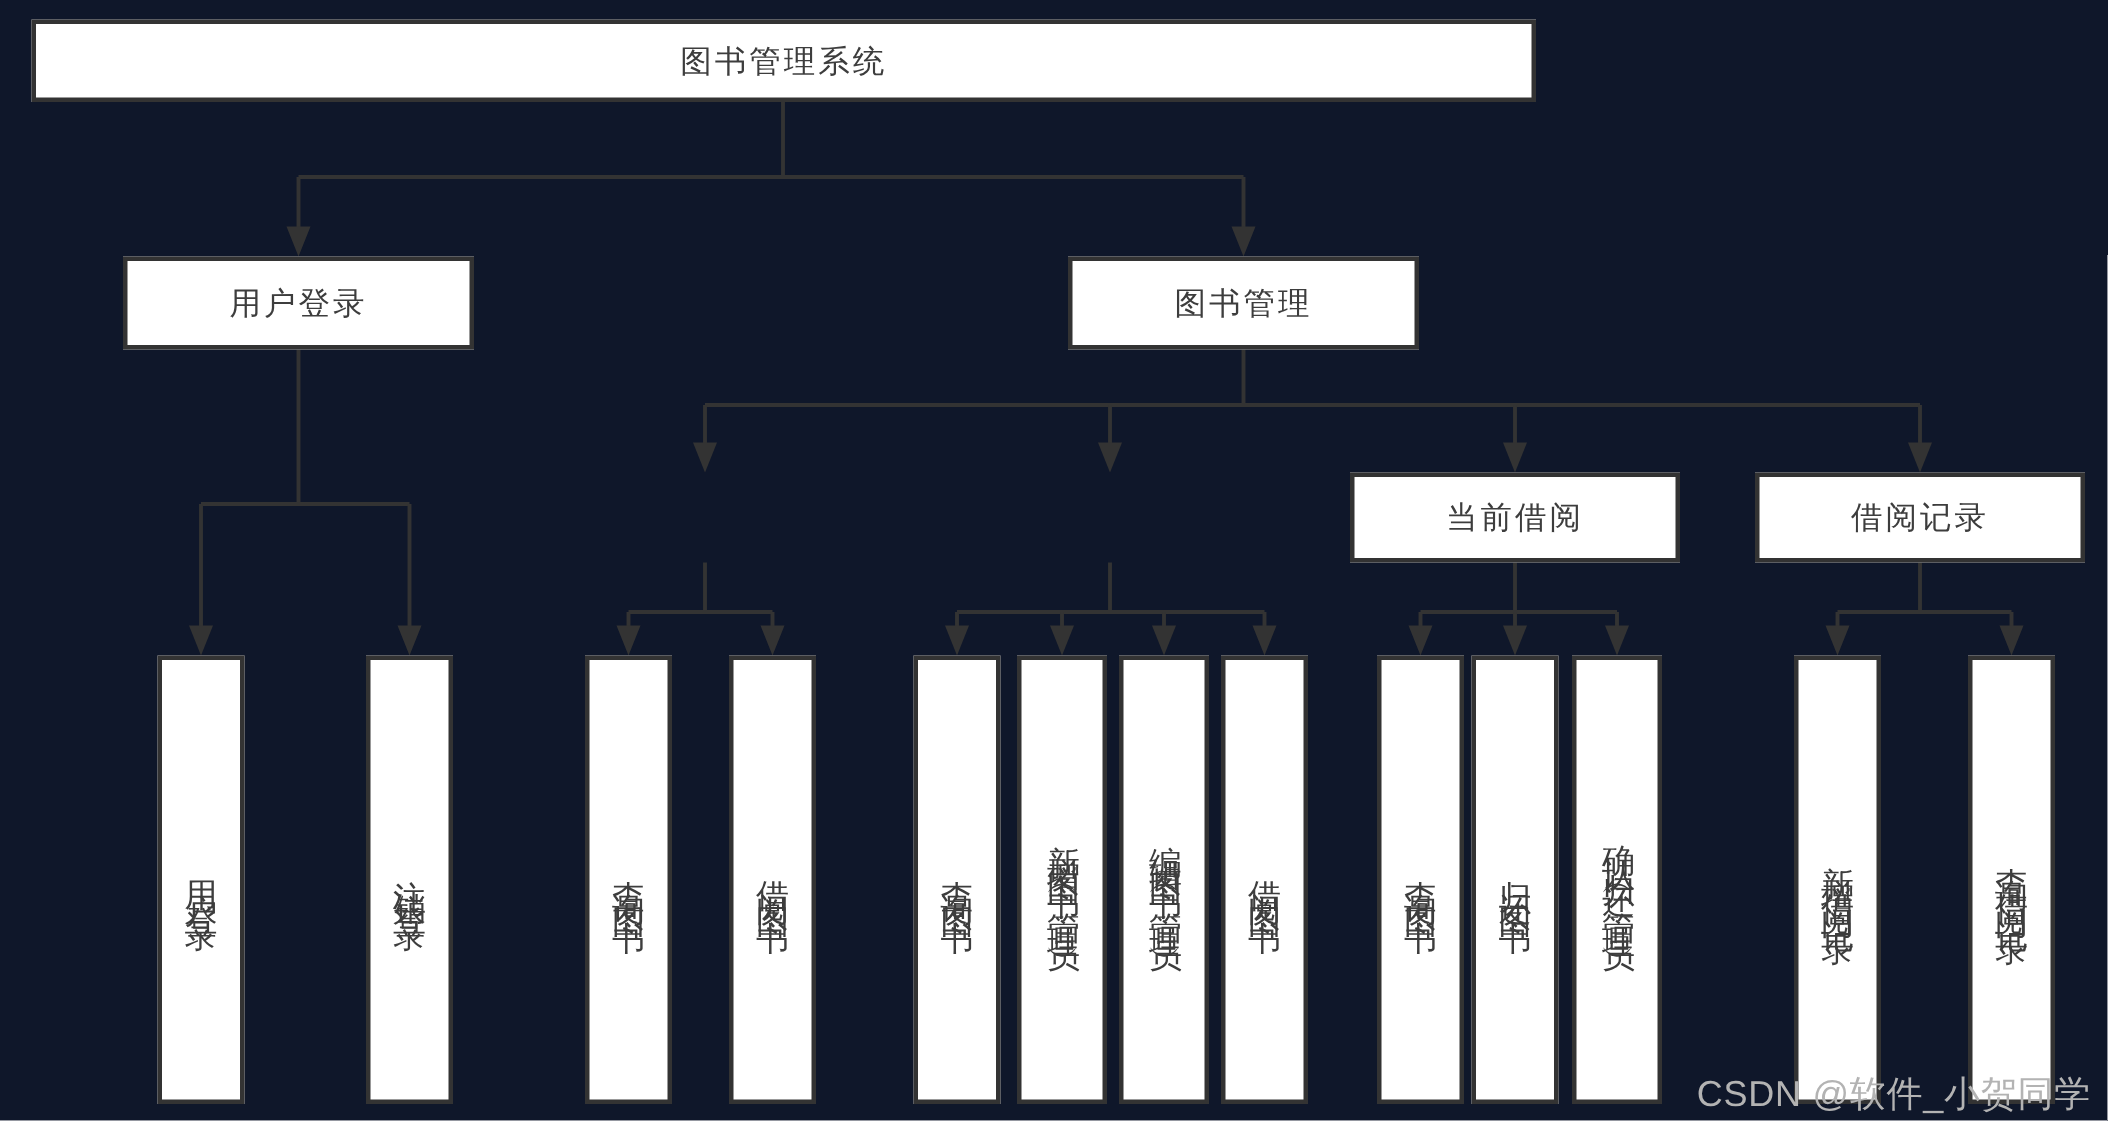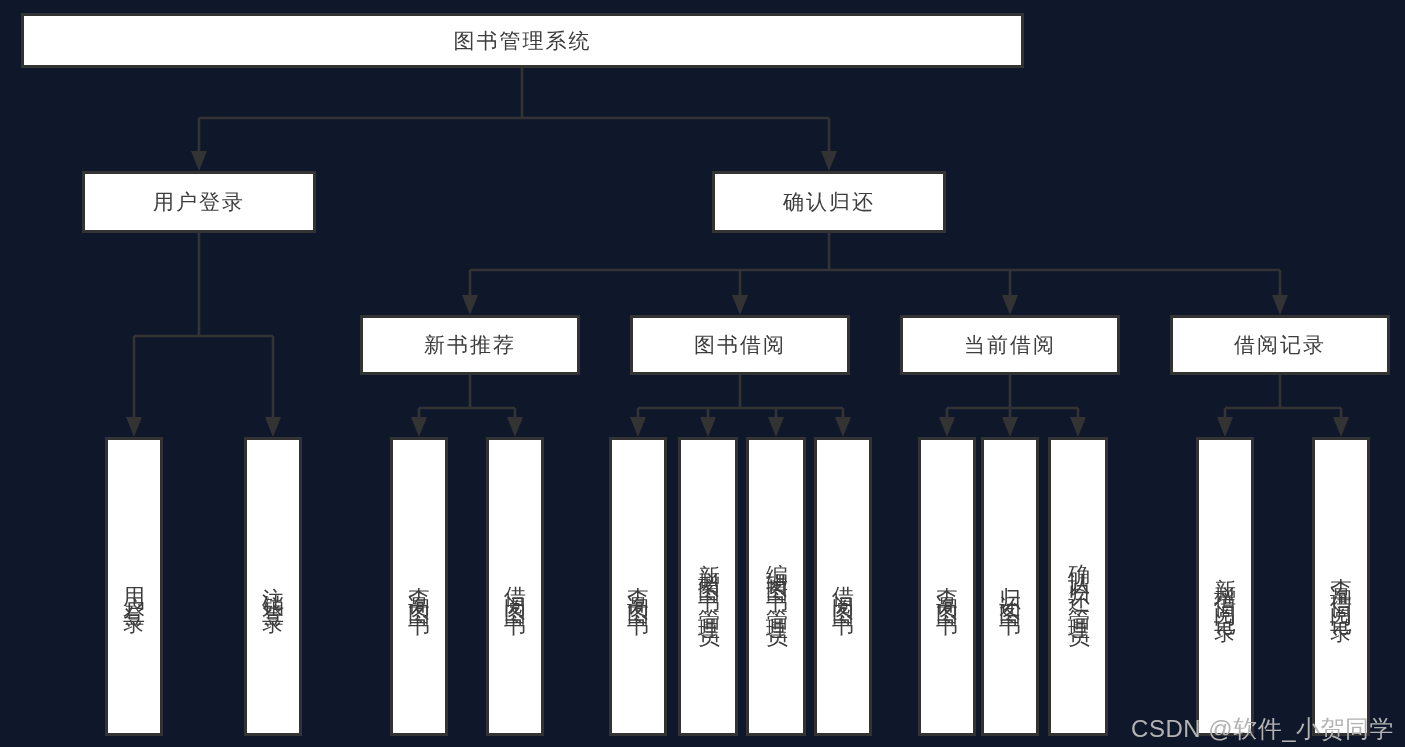--- a/index.html
+++ b/index.html
@@ -87,24 +87,22 @@
              M630 417 L646 417 L638 437 Z M700 417 L716 417 L708 437 Z
              M768 417 L784 417 L776 437 Z M835 417 L851 417 L843 437 Z
              M939 417 L955 417 L947 437 Z M1002 417 L1018 417 L1010 437 Z
              M1070 417 L1086 417 L1078 437 Z
              M1217 417 L1233 417 L1225 437 Z M1333 417 L1349 417 L1341 437 Z" fill="#333333" stroke="none"></path>
   </svg>
 
   <div class="node hbox" style="left:21px; top:13px; width:1003px; height:55px;">图书管理系统</div>
 
   <div class="node hbox" style="left:82px; top:171px; width:234px; height:62px;">用户登录</div>
-  <div class="node hbox" style="left:712px; top:171px; width:234px; height:62px;">确认归还</div>
+  <div class="node hbox" style="left:712px; top:171px; width:234px; height:62px;">图书管理</div>
 
-  <div class="node hbox" style="left:360px; top:315px; width:220px; height:60px;">新书推荐</div>
-  <div class="node hbox" style="left:630px; top:315px; width:220px; height:60px;">图书借阅</div>
   <div class="node hbox" style="left:900px; top:315px; width:220px; height:60px;text-align:center;">当前借阅</div>
   <div class="node hbox" style="left:1170px; top:315px; width:220px; height:60px;">借阅记录</div>
 
   <div class="node vbox" style="left:105px;">用户登录</div>
   <div class="node vbox" style="left:244px;">注销登录</div>
 
   <div class="node vbox" style="left:390px;">查询图书</div>
   <div class="node vbox" style="left:486px;">借阅图书</div>
 
   <div class="node vbox" style="left:609px;">查询图书</div>

